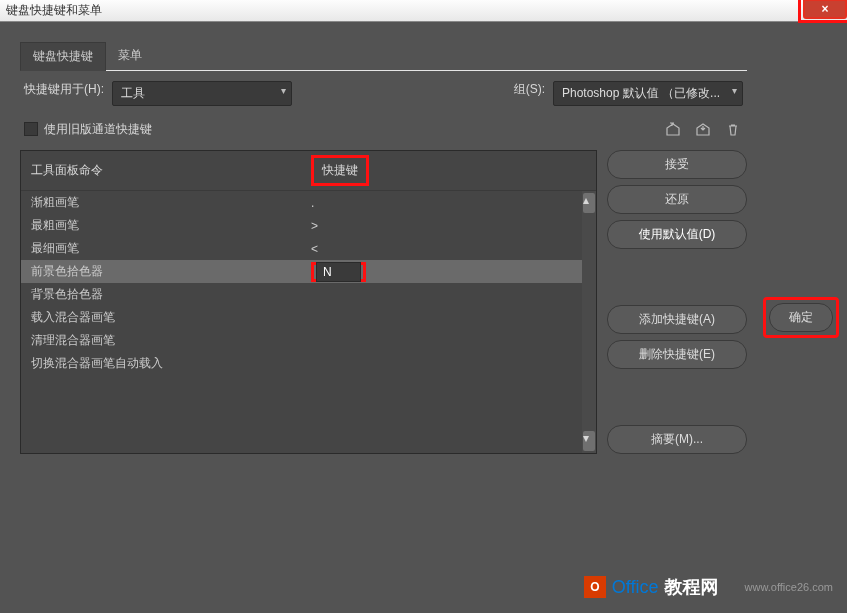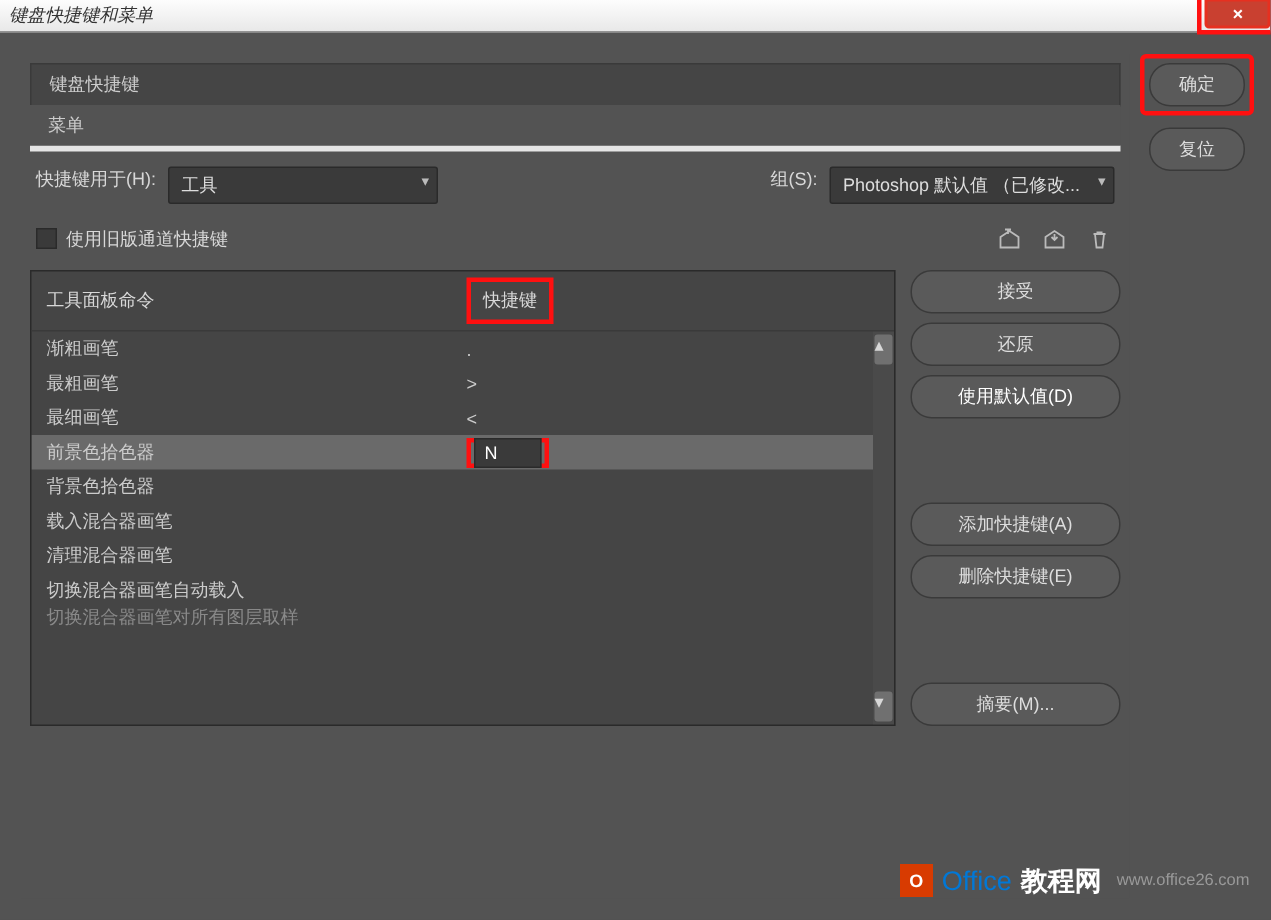--- a/index.html
+++ b/index.html
@@ -13,21 +13,20 @@
       position: relative;
     }
     .titlebar {
       height: 22px;
       background: linear-gradient(#fdfdfd, #e8e8e8);
       border-bottom: 1px solid #888;
       display: flex; align-items: center;
       padding: 0 6px;
       color: #333;
       position: relative;
-      font-style: italic;
     }
     .titlebar-text { font-size: 12px; }
     .close-btn {
       position: absolute; right: 0; top: -1px;
       width: 44px; height: 20px;
       background: #c94030;
       border: 2px solid #e63020;
       border-radius: 0 0 3px 3px;
       color: #fff; font-size: 12px; font-weight: bold;
       display: flex; align-items: center; justify-content: center;
@@ -46,22 +45,21 @@
       height: calc(100% - 22px);
     }
     .panel {
       flex: 1;
       background: #535353;
       padding: 6px;
       position: relative;
     }
     .tabs {
       display: flex;
-      border-bottom: 4px solid #e5e5e5;
-      flex-direction: column;
+      border-bottom: 1px solid #e5e5e5;
     }
     .tab {
       padding: 5px 12px;
       background: #535353;
       color: #ccc;
       cursor: pointer;
       font-size: 12px;
     }
     .tab.active {
       background: #454545;
@@ -188,42 +186,41 @@
       padding: 5px 0;
       text-align: center;
       cursor: pointer;
       font-size: 12px;
     }
     .btn.disabled { color: #ffffff; cursor: default; }
     .btn-gap { height: 44px; }
     .right-col {
       width: 70px;
       display: flex;
-      flex-direction: column;
       gap: 8px;
       align-items: center;
     }
     .right-col .btn { width: 64px; }
     .ok-hl { border: 3px solid #ff1010; padding: 3px; border-radius: 4px; }
     .watermark {
       position: absolute;
       right: 14px; bottom: 14px;
       display: flex; align-items: center;
       gap: 6px;
       color: #fff;
     }
     .wm-logo {
       width: 22px; height: 22px;
       background: #d83b01;
       display: flex; align-items: center; justify-content: center;
       color: #fff; font-weight: bold;
     }
     .wm-text1 { color: #0078d7; font-size: 18px; font-weight: normal; }
     .wm-text2 { color: #fff; font-size: 18px; font-weight: bold; }
-    .wm-url { color: #999; font-size: 11px; margin-left: 4px; }
+    .wm-url { color: #999; font-size: 11px; margin-left: 20px; }
   </style>
 </head>
 <body>
 
 <div class="titlebar">
   <span class="titlebar-text">键盘快捷键和菜单</span>
   <div class="close-btn">
     <span>×</span>
   </div>
   <div class="close-outline"></div>
@@ -310,23 +307,20 @@
             <div class="col-cmd">载入混合器画笔</div>
             <div class="col-key"></div>
           </div>
           <div class="list-row">
             <div class="col-cmd">清理混合器画笔</div>
             <div class="col-key"></div>
           </div>
           <div class="list-row">
             <div class="col-cmd">切换混合器画笔自动载入</div>
             <div class="col-key"></div>
-          </div>
-          <div class="list-row" style="opacity:.5; overflow:hidden; height:12px">
-            <div class="col-cmd">切换混合器画笔对所有图层取样</div>
           </div>
           <div class="scrollbar">
             <div class="scrollbar-thumb">▴</div>
             <div class="scrollbar-thumb bottom">▾</div>
           </div>
         </div>
       </div>
 
       <div class="side-btns">
         <div class="btn">接受</div>

